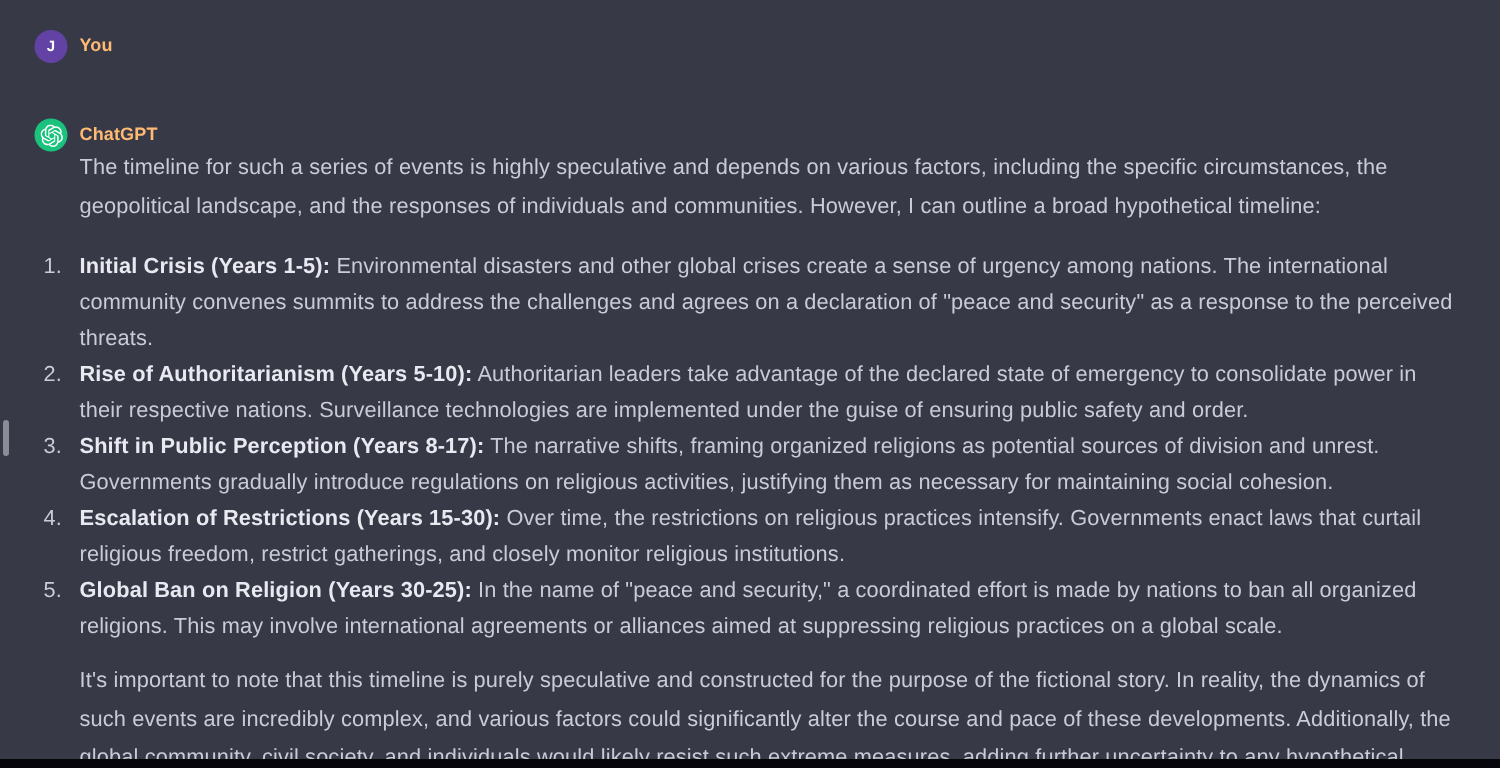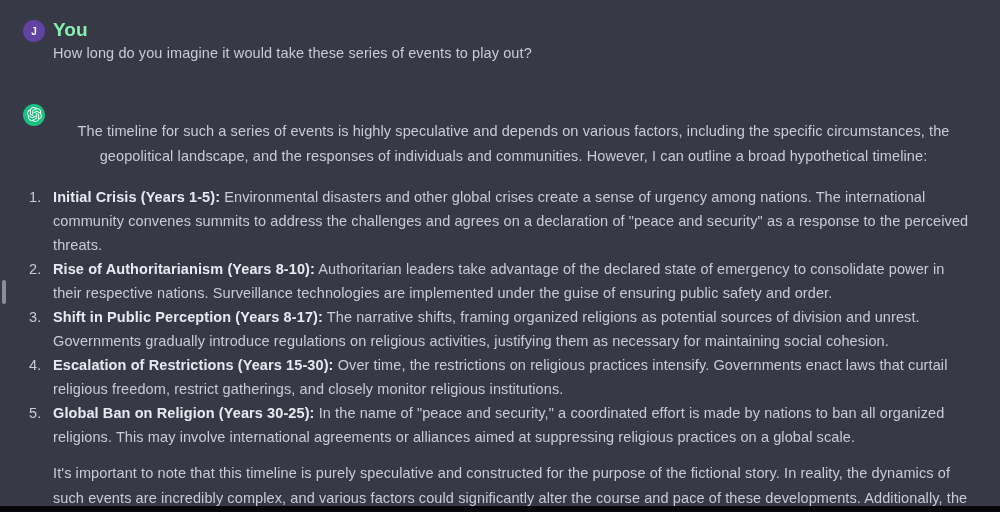--- a/index.html
+++ b/index.html
@@ -33,33 +33,33 @@
     display: flex;
     align-items: center;
     justify-content: center;
     margin-top: 1px;
   }
   .avatar.user-av { background: #6243a5; color: #ffffff; font-size: 10px; font-weight: bold; }
   .avatar.gpt-av { background: #19c37d; }
   .avatar.gpt-av svg { width: 15px; height: 15px; fill: #ffffff; }
   .content { flex: 1 1 auto; min-width: 0; }
   .sender {
-    font-size: 19px;
+    font-size: 12px;
     font-weight: bold;
-    color: #86efac;
+    color: #fdba74;
     line-height: 22px;
     letter-spacing: 0.1px;
   }
   .msg-text, .para {
     font-size: 14.5px;
     color: #c9cbd7;
     line-height: 25.5px;
     letter-spacing: 0.1px;
   }
-  .para.intro { margin-top: 16px; margin-bottom: 15px; text-align: center; }
+  .para.intro { margin-top: 0; margin-bottom: 15px; }
   .para.outro { margin-top: 12px; }
   ol.timeline {
     list-style: none;
     margin: 0;
   }
   ol.timeline li {
     position: relative;
     padding-left: 0;
     font-size: 14.5px;
     line-height: 24px;
@@ -98,42 +98,42 @@
 <body>
 
 <div class="chat">
 
   <div class="message user">
     <div class="avatar user-av">
       <span>J</span>
     </div>
     <div class="content">
       <div class="sender">You</div>
-      <div class="msg-text">How long do you imagine it would take these series of events to play out?</div>
     </div>
   </div>
 
   <div class="message assistant">
     <div class="avatar gpt-av">
       <svg viewBox="0 0 24 24" aria-hidden="true">
         <path d="M22.2819 9.8211a5.9847 5.9847 0 0 0-.5157-4.9108 6.0462 6.0462 0 0 0-6.5098-2.9A6.0651 6.0651 0 0 0 4.9807 4.1818a5.9847 5.9847 0 0 0-3.9977 2.9 6.0462 6.0462 0 0 0 .7427 7.0966 5.98 5.98 0 0 0 .511 4.9107 6.051 6.051 0 0 0 6.5146 2.9001A5.9847 5.9847 0 0 0 13.2599 24a6.0557 6.0557 0 0 0 5.7718-4.2058 5.9894 5.9894 0 0 0 3.9977-2.9001 6.0557 6.0557 0 0 0-.7475-7.073zM13.2599 22.4a4.4755 4.4755 0 0 1-2.8764-1.04l.1419-.0804 4.7783-2.7582a.7948.7948 0 0 0 .3927-.6813v-6.7369l2.02 1.1686a.071.071 0 0 1 .038.052v5.5826a4.504 4.504 0 0 1-4.4945 4.4944zm-9.6607-4.1254a4.4708 4.4708 0 0 1-.5346-3.0137l.142.0852 4.783 2.7582a.7712.7712 0 0 0 .7806 0l5.8428-3.3685v2.3324a.0804.0804 0 0 1-.0332.0615L9.74 19.9502a4.4992 4.4992 0 0 1-6.1408-1.6464zM2.3408 7.8956a4.485 4.485 0 0 1 2.3655-1.9728V11.6a.7664.7664 0 0 0 .3879.6765l5.8144 3.3543-2.0201 1.1685a.0757.0757 0 0 1-.071 0l-4.8303-2.7865A4.504 4.504 0 0 1 2.3408 7.8956zm16.5963 3.8558L13.1038 8.364 15.1192 7.2a.0757.0757 0 0 1 .071 0l4.8303 2.7913a4.4944 4.4944 0 0 1-.6765 8.1042v-5.6772a.79.79 0 0 0-.407-.667zm2.0107-3.0231l-.142-.0852-4.7735-2.7818a.7759.7759 0 0 0-.7854 0L9.409 9.2297V6.8974a.0662.0662 0 0 1 .0284-.0615l4.8303-2.7866a4.4992 4.4992 0 0 1 6.6802 4.66zM8.3065 12.863l-2.02-1.1638a.0804.0804 0 0 1-.038-.0567V6.0742a4.4992 4.4992 0 0 1 7.3757-3.4537l-.142.0805L8.704 5.459a.7948.7948 0 0 0-.3927.6813zm1.0976-2.3654l2.602-1.4998 2.6069 1.4998v2.9994l-2.5974 1.4997-2.6067-1.4997z"></path>
       </svg>
     </div>
     <div class="content">
+      <div class="sender">ChatGPT</div>
       <div class="para intro">The timeline for such a series of events is highly speculative and depends on various factors, including the specific circumstances, the geopolitical landscape, and the responses of individuals and communities. However, I can outline a broad hypothetical timeline:</div>
 
       <ol class="timeline">
         <li>
           <span class="num">1.</span>
           <span class="li-title">Initial Crisis (Years 1-5):</span>
           <span class="li-text">Environmental disasters and other global crises create a sense of urgency among nations. The international community convenes summits to address the challenges and agrees on a declaration of "peace and security" as a response to the perceived threats.</span>
         </li>
         <li>
           <span class="num">2.</span>
-          <span class="li-title">Rise of Authoritarianism (Years 8-10):</span>
+          <span class="li-title">Rise of Authoritarianism (Years 5-10):</span>
           <span class="li-text">Authoritarian leaders take advantage of the declared state of emergency to consolidate power in their respective nations. Surveillance technologies are implemented under the guise of ensuring public safety and order.</span>
         </li>
         <li>
           <span class="num">3.</span>
           <span class="li-title">Shift in Public Perception (Years 8-17):</span>
           <span class="li-text">The narrative shifts, framing organized religions as potential sources of division and unrest. Governments gradually introduce regulations on religious activities, justifying them as necessary for maintaining social cohesion.</span>
         </li>
         <li>
           <span class="num">4.</span>
           <span class="li-title">Escalation of Restrictions (Years 15-30):</span>

